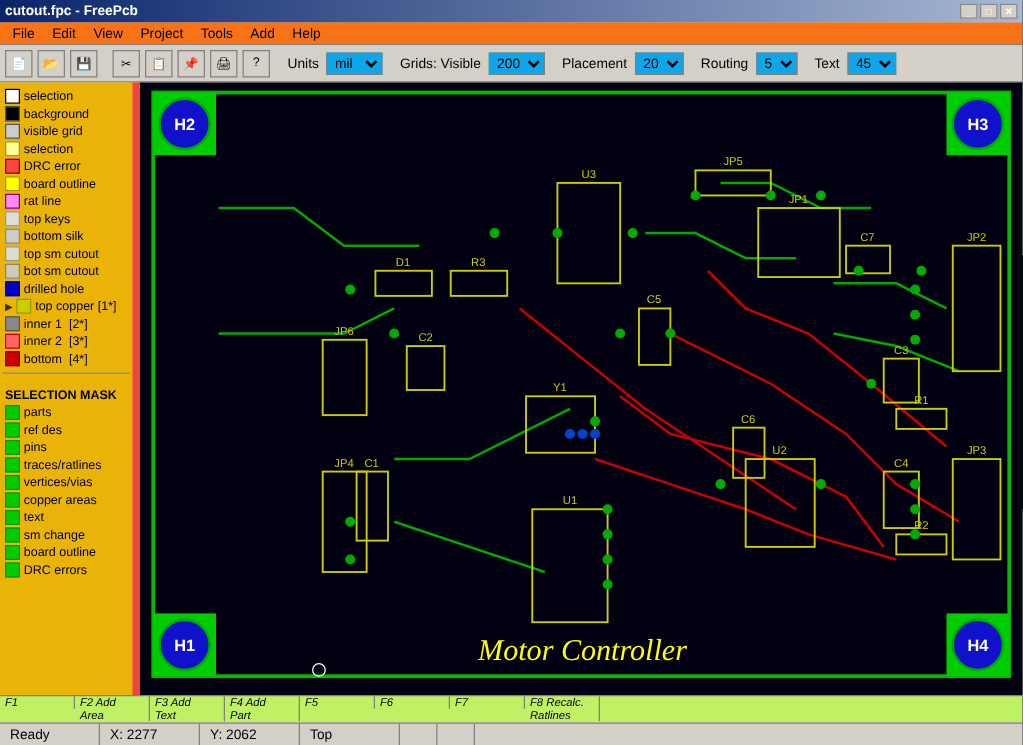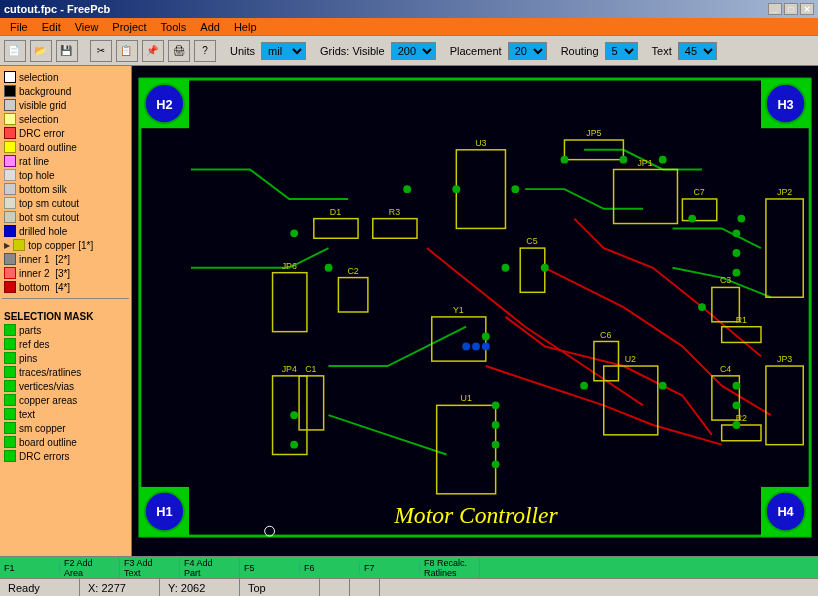--- a/index.html
+++ b/index.html
@@ -62,23 +62,23 @@
     }
 
     
     #main {
       display: flex;
       height: calc(596px - 18px - 18px - 30px - 22px - 18px);
     }
 
     
     #left-panel {
-      width: 132px;
-      background: #fdba74;
-      border-right: 1px solid #ef4444;
+      width: 112px;
+      background: #eab308;
+      border-right: 6px solid #ef4444;
       overflow-y: auto;
       padding: 4px 2px;
       flex-shrink: 0;
     }
 
     .layer-item {
       display: flex;
       align-items: center;
       gap: 3px;
       padding: 1px 2px;
@@ -137,25 +137,26 @@
       padding: 0 8px;
       border-right: 1px solid #808080;
       height: 100%;
       display: flex;
       align-items: center;
       min-width: 80px;
     }
 
     
     #fkeybar {
-      background: #22c55e;
+      background: #bef264;
       height: 22px;
       display: flex;
-      align-items: center;
+      align-items: flex-start;
       border-top: 1px solid #808080;
+      font-style: italic;
     }
     .fkey {
       border-right: 1px solid #808080;
       display: flex;
       align-items: center;
       padding: 0 4px;
       font-size: 10px;
       min-width: 60px;
       cursor: pointer;
     }
@@ -255,21 +256,21 @@
     <div class="layer-item">
       <div class="layer-swatch" style="background:#ffff00;border-color:#999900;"></div>
       <span>board outline</span>
     </div>
     <div class="layer-item">
       <div class="layer-swatch" style="background:#ff88ff;border-color:#880088;"></div>
       <span>rat line</span>
     </div>
     <div class="layer-item">
       <div class="layer-swatch" style="background:#dddddd;border-color:#999999;"></div>
-      <span>top hole</span>
+      <span>top keys</span>
     </div>
     <div class="layer-item">
       <div class="layer-swatch" style="background:#cccccc;border-color:#888888;"></div>
       <span>bottom silk</span>
     </div>
     <div class="layer-item">
       <div class="layer-swatch" style="background:#ddddcc;border-color:#999988;"></div>
       <span>top sm cutout</span>
     </div>
     <div class="layer-item">
@@ -325,21 +326,21 @@
     <div class="mask-item">
       <div class="mask-swatch"></div>
         <span>copper areas</span>
     </div>
     <div class="mask-item">
       <div class="mask-swatch"></div>
         <span>text</span>
     </div>
     <div class="mask-item">
       <div class="mask-swatch"></div>
-        <span>sm copper</span>
+        <span>sm change</span>
     </div>
     <div class="mask-item">
       <div class="mask-swatch"></div>
         <span>board outline</span>
     </div>
     <div class="mask-item">
       <div class="mask-swatch"></div>
         <span>DRC errors</span>
     </div>
 

